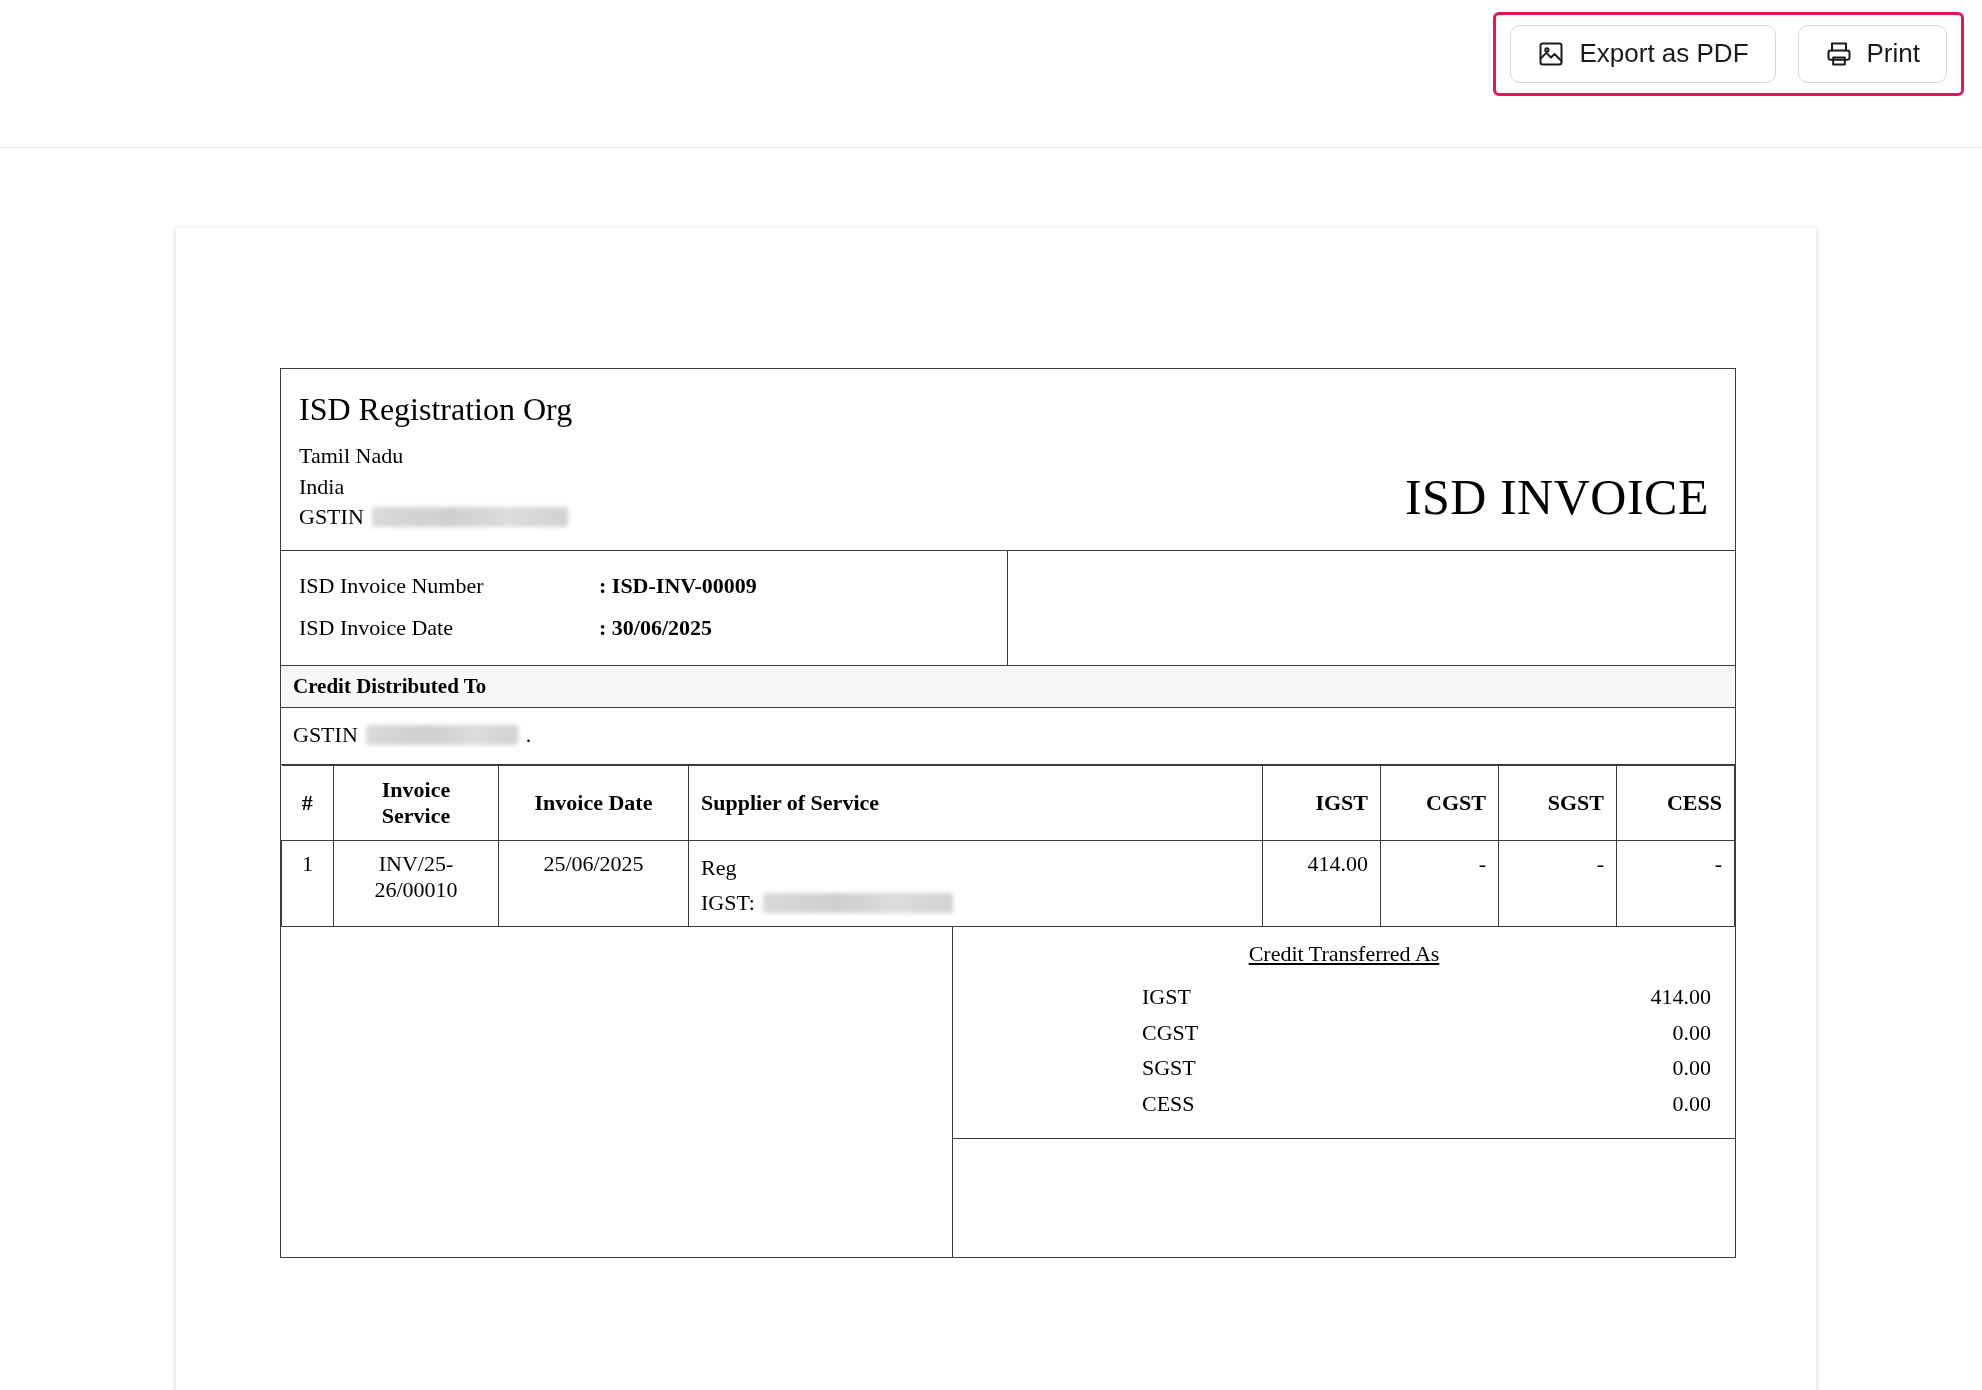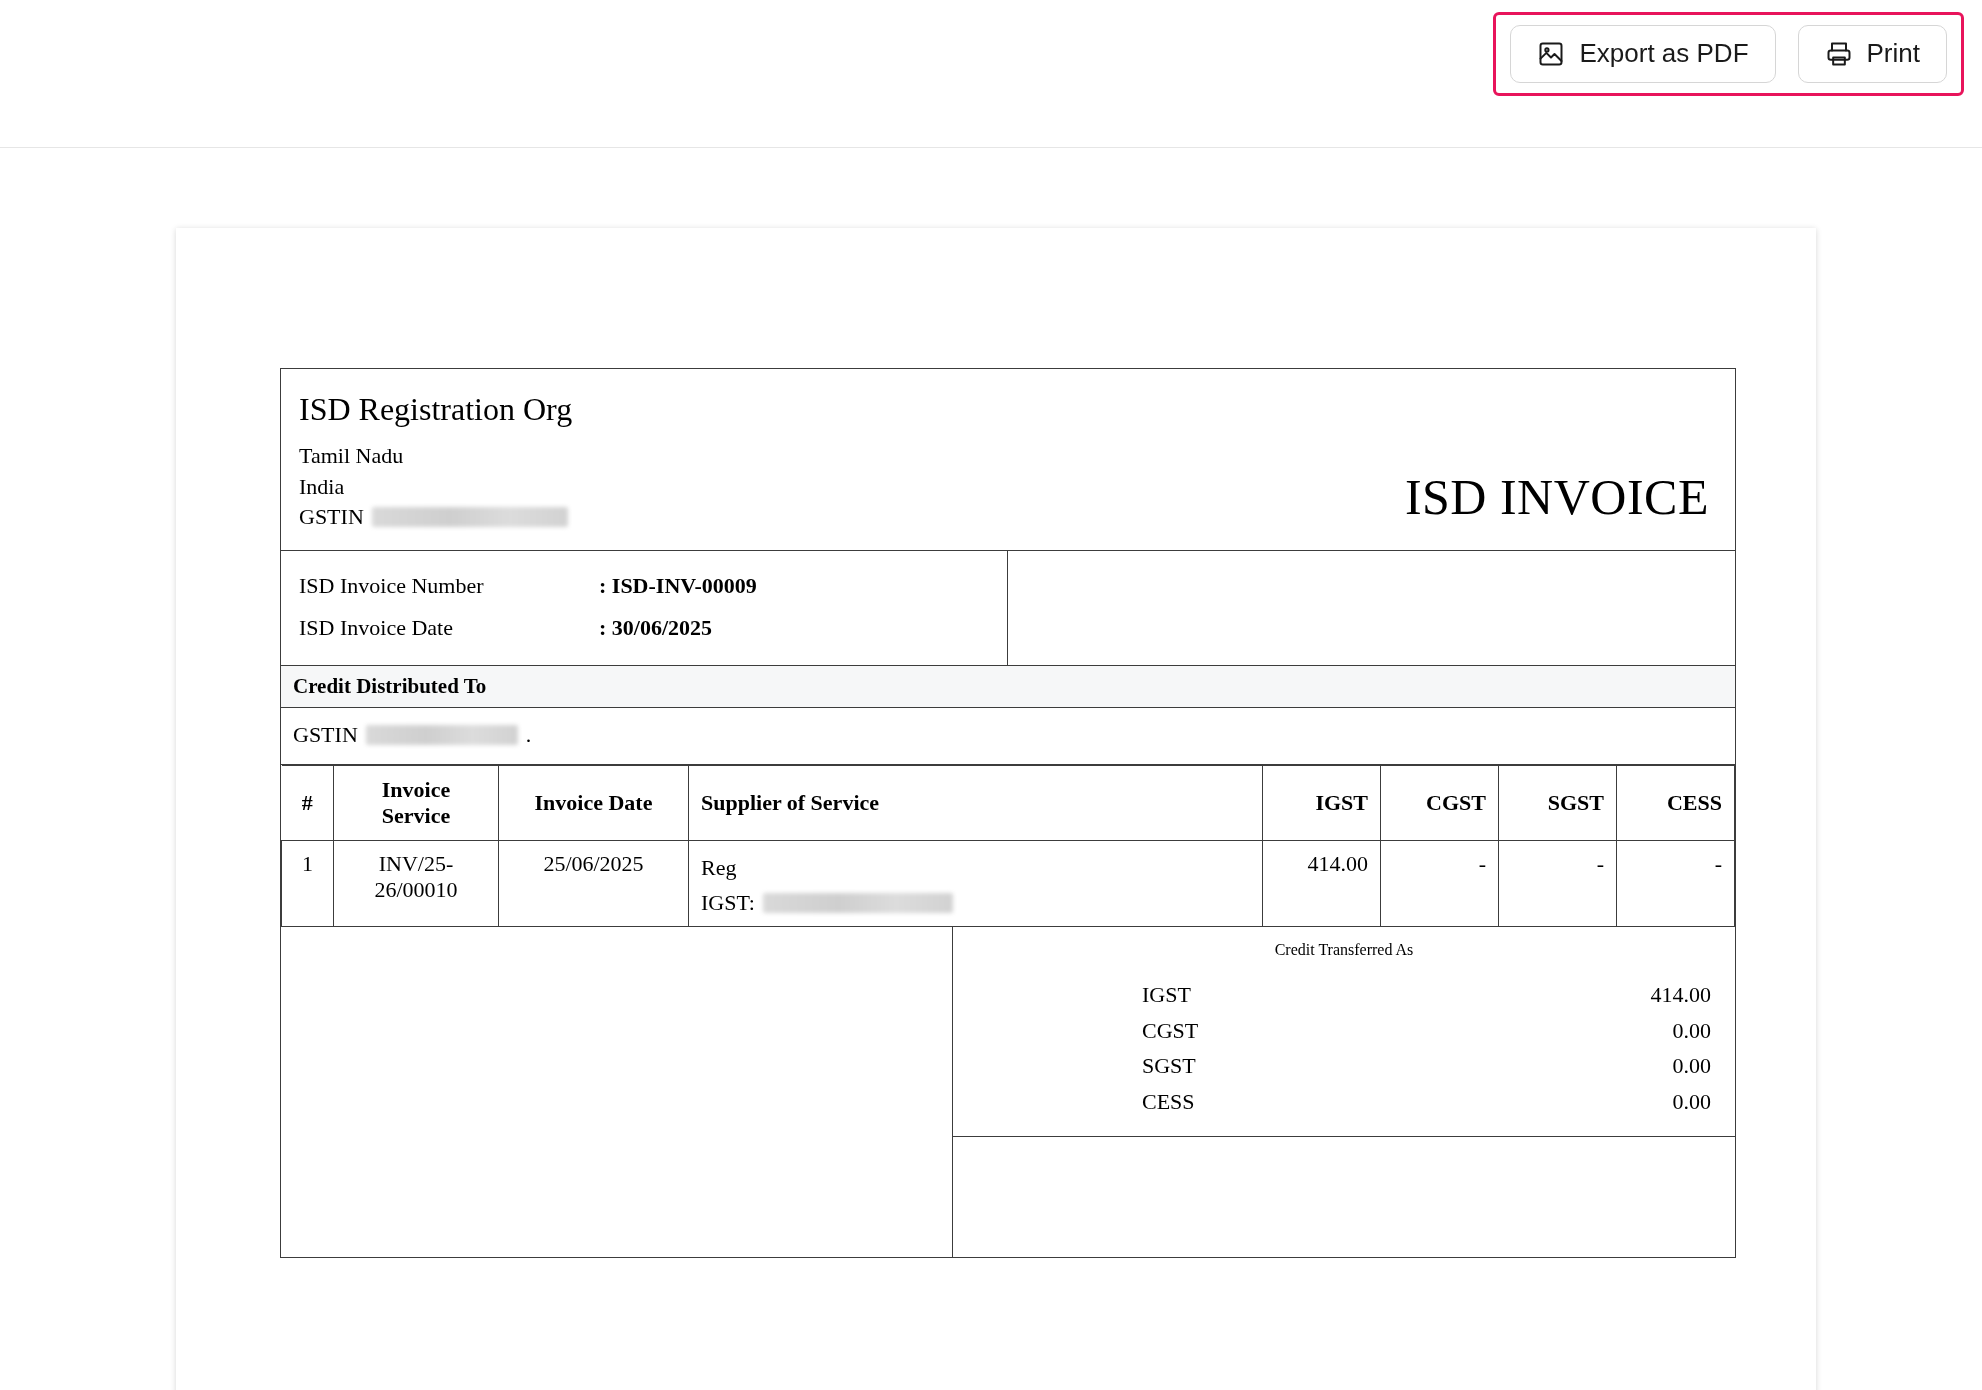--- a/index.html
+++ b/index.html
@@ -192,22 +192,23 @@
     border-right: 1px solid #3c3c3c;
     min-height: 330px;
   }
   .bottom-right { flex: 1; }
   .credit-box {
     border-bottom: 1px solid #3c3c3c;
     padding: 14px 14px 16px 14px;
   }
   .credit-title {
     text-align: center;
-    font-size: 16px;
-    margin-bottom: 18px;
+    font-size: 22px;
+    margin-bottom: 12px;
+    text-decoration: underline;
   }
   .credit-line {
     display: flex;
     justify-content: space-between;
     font-size: 22px;
     line-height: 1.62;
     padding: 0 10px 0 175px;
   }
   .sign-box {
     height: 165px;

